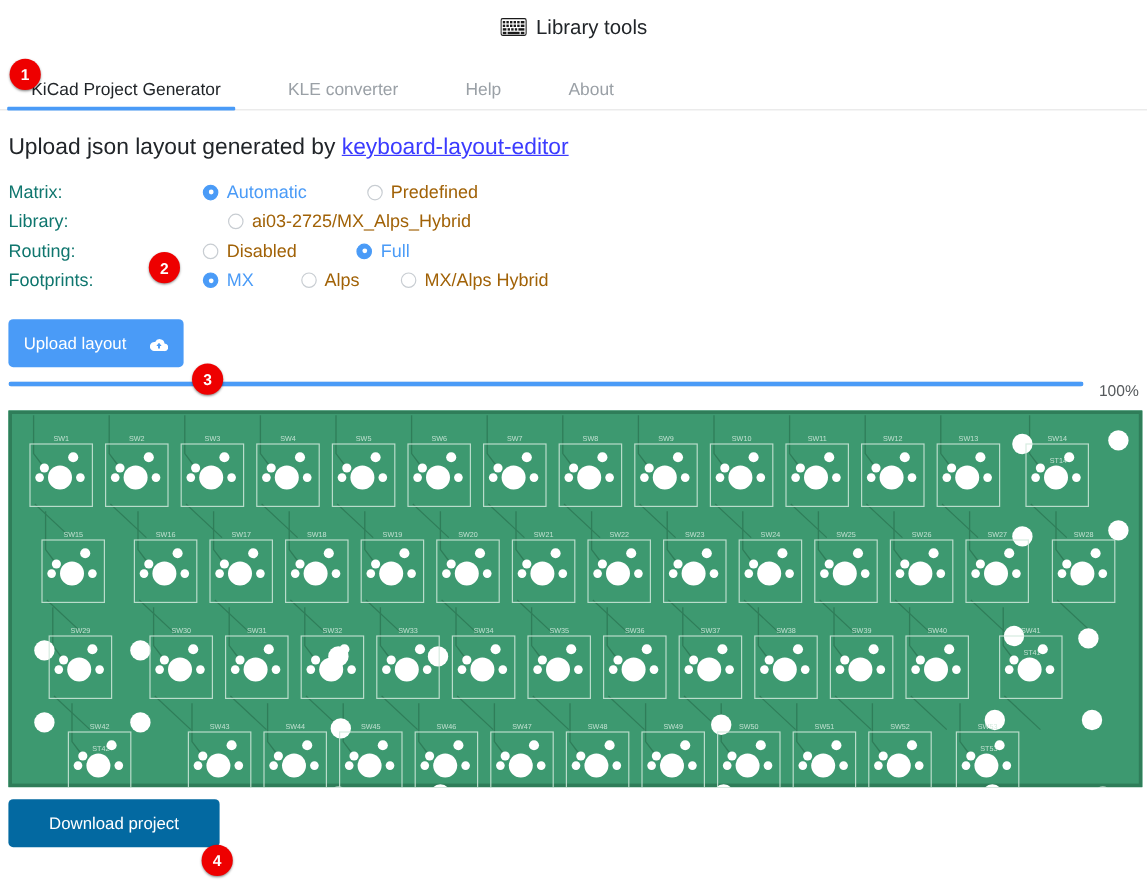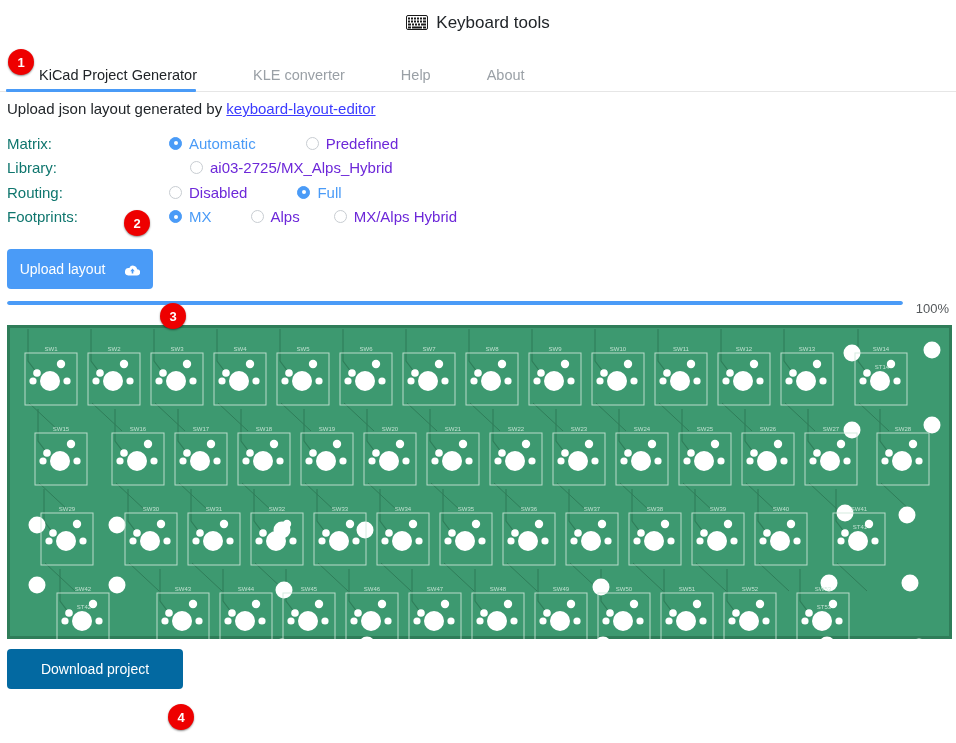--- a/index.html
+++ b/index.html
@@ -38,21 +38,20 @@
     height: 15px;
     position: relative;
   }
   .kbd-icon svg { display: block; }
 
   
   .tabs-wrap {
     position: relative;
     margin-top: 22px;
     height: 36px;
-    padding-left: 13px;
   }
   .tabs {
     display: flex;
     align-items: flex-end;
     height: 34px;
     padding-left: 26px;
     box-sizing: border-box;
   }
   .tab {
     font-size: 14.5px;
@@ -101,22 +100,22 @@
     z-index: 20;
     line-height: 1;
   }
   #badge-1 { left: 8px;  top: 49px; }
   #badge-2 { left: 124px; top: 210px; }
   #badge-3 { left: 160px; top: 303px; }
   #badge-4 { left: 168px; top: 704px; }
 
   
   .upload-line {
-    margin: 8px 0 0 7px;
-    font-size: 15px;
+    margin: 20px 0 0 7px;
+    font-size: 19px;
     color: #212529;
   }
   .upload-line a {
     color: #3b3bff;
     text-decoration: underline;
   }
 
   
   .options {
     margin: 14px 0 0 7px;
@@ -160,21 +159,21 @@
     left: 50%;
     top: 50%;
     width: 4px;
     height: 4px;
     margin: -2px 0 0 -2px;
     border-radius: 50%;
     background: #ffffff;
   }
   .radio-label {
     font-size: 15px;
-    color: #6d28d9;
+    color: #a16207;
   }
   .radio-opt.checked .radio-label {
     color: #4a9bf7;
   }
 
   
   .btn {
     border: none;
     border-radius: 4px;
     color: #ffffff;
@@ -268,21 +267,21 @@
             <rect x="6" y="8.5" width="2" height="2"></rect>
           <rect x="9" y="8.5" width="2" height="2"></rect>
             <rect x="12" y="8.5" width="2" height="2"></rect>
           <rect x="15" y="8.5" width="5" height="2"></rect>
           <rect x="2" y="11.5" width="3" height="2"></rect>
             <rect x="6" y="11.5" width="10" height="2"></rect>
           <rect x="17" y="11.5" width="3" height="2"></rect>
         </g>
       </svg>
     </span>
-    <span>Keyboard tools</span>
+    <span>Library tools</span>
   </span>
 </div>
 
 <div class="badge" id="badge-1">1</div>
 <div class="badge" id="badge-2">2</div>
 <div class="badge" id="badge-3">3</div>
 <div class="badge" id="badge-4">4</div>
 
 <div class="tabs-wrap">
   <div class="tabs">

